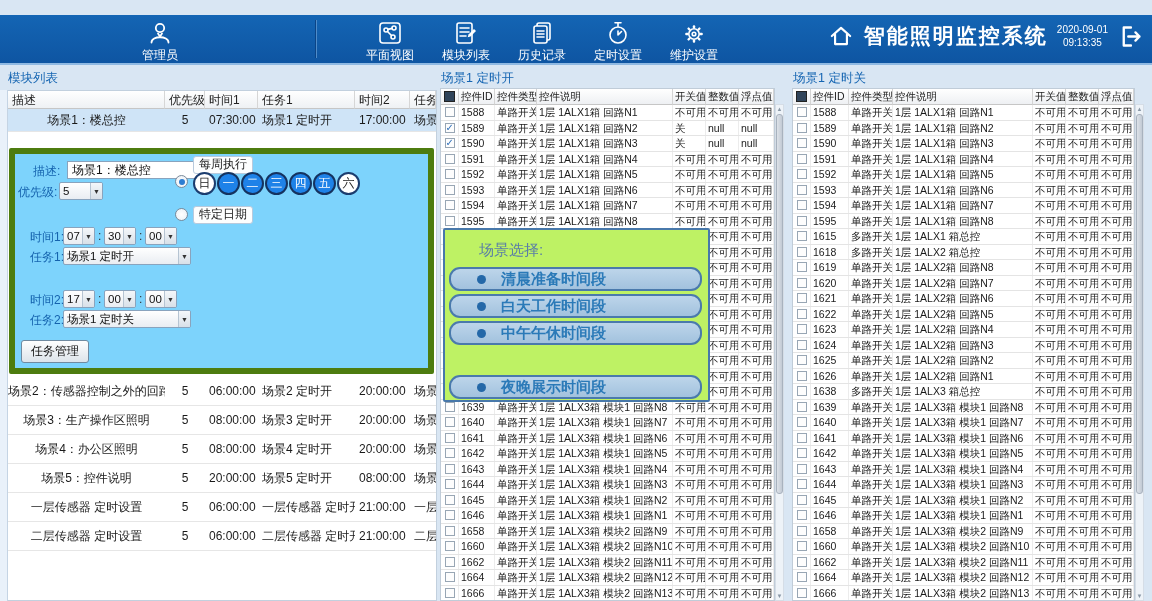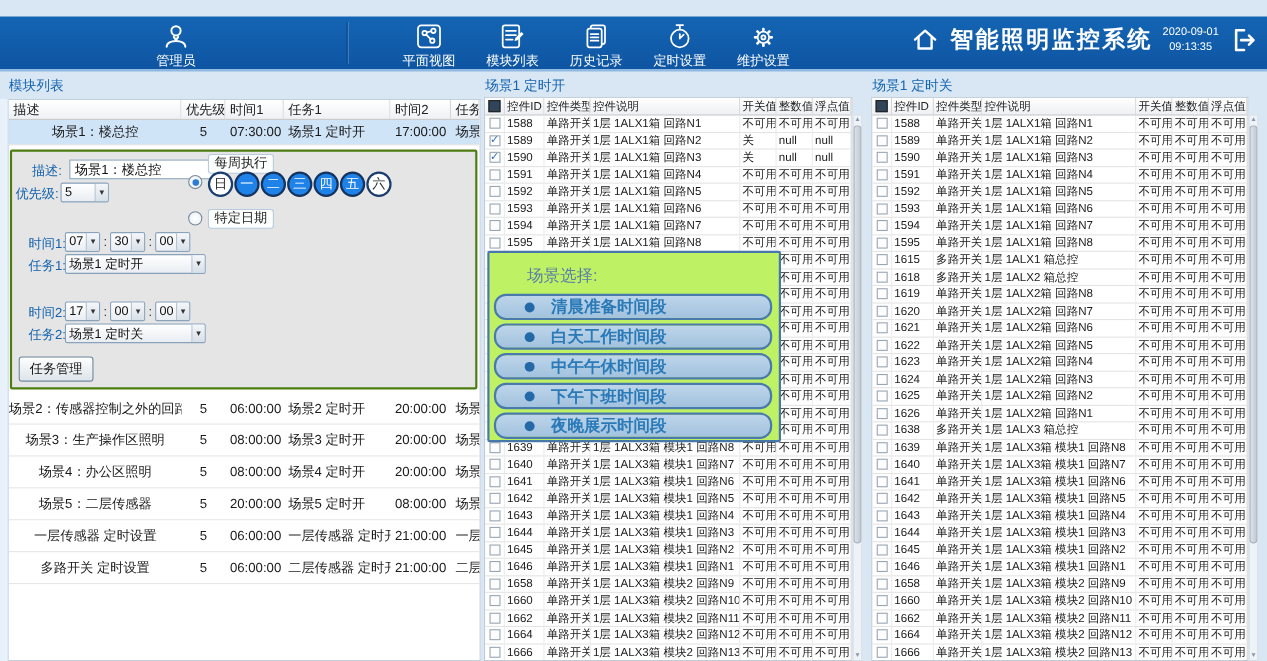--- a/index.html
+++ b/index.html
@@ -49,21 +49,21 @@
     font-size:12px;color:#222;padding:1px 0 13px 4px;white-space:nowrap;overflow:hidden;}
   .ov-row{display:grid;grid-template-columns:157px 40px 53px 97px 55px 1fr;height:22px;align-items:center;
     border-bottom:1px solid #e6e6e6;font-size:12px;color:#1a1a1a;}
   .ov-row.sel{background:var(--sel-row,#cfe4f7);}
   .ovc{white-space:nowrap;overflow:hidden;padding-left:4px;}
   .c-desc{text-align:center;padding-left:0;}
   .c-pri{text-align:center;padding-left:0;}
   .ov-rows .ov-row{height:28px;}
 
   
-  .editor{position:relative;margin:4px 2px 0 1px;height:214px;border:2px solid #4d7c0f;border-radius:2px;background:#e5e5e5;}
+  .editor{position:relative;margin:16px 2px 0 1px;height:214px;border:6px solid #4d7c0f;border-radius:2px;background:#7dd3fc;}
   .ed-label{position:absolute;font-size:12px;color:#1563ae;white-space:nowrap;}
   .ed-input{position:absolute;height:18px;border:1px solid #89a3bd;background:#fff;font-size:12px;color:#111;
     padding:0 4px;line-height:17px;white-space:nowrap;overflow:hidden;box-sizing:border-box;}
   .combo{position:absolute;height:18px;border:1px solid #89a3bd;border-radius:2px;background:linear-gradient(#fff,#e9edf2);
     display:flex;align-items:center;font-size:11.5px;color:#111;box-sizing:border-box;padding-left:3px;white-space:nowrap;overflow:hidden;}
   .combo .arr{margin-left:auto;font-size:7px;color:#333;border-left:1px solid #b6c4d2;background:linear-gradient(#f4f7fa,#d8e0e8);
     align-self:stretch;display:flex;align-items:center;padding:0 2px;}
   .colon{position:absolute;font-size:12px;color:#333;}
   .radio{position:absolute;width:11px;height:11px;border:1px solid #7a8a9a;border-radius:50%;background:radial-gradient(#fff,#e8eef4);}
   .radio.sel::after{content:"";position:absolute;left:2.5px;top:2.5px;width:6px;height:6px;border-radius:50%;background:#2d7dd2;}
@@ -306,37 +306,37 @@
           </div>
           <div class="ov-row">
             <div class="ovc c-desc">场景4：办公区照明</div>
             <div class="ovc c-pri">5</div>
             <div class="ovc">08:00:00</div>
             <div class="ovc">场景4 定时开</div>
             <div class="ovc">20:00:00</div>
             <div class="ovc">场景</div>
           </div>
           <div class="ov-row">
-            <div class="ovc c-desc">场景5：二层传感器</div>
+            <div class="ovc c-desc">场景5：控件说明</div>
             <div class="ovc c-pri">5</div>
             <div class="ovc">20:00:00</div>
             <div class="ovc">场景5 定时开</div>
             <div class="ovc">08:00:00</div>
             <div class="ovc">场景</div>
           </div>
           <div class="ov-row">
             <div class="ovc c-desc">一层传感器 定时设置</div>
             <div class="ovc c-pri">5</div>
             <div class="ovc">06:00:00</div>
             <div class="ovc">一层传感器 定时开</div>
             <div class="ovc">21:00:00</div>
             <div class="ovc">一层</div>
           </div>
           <div class="ov-row">
-            <div class="ovc c-desc">多路开关 定时设置</div>
+            <div class="ovc c-desc">二层传感器 定时设置</div>
             <div class="ovc c-pri">5</div>
             <div class="ovc">06:00:00</div>
             <div class="ovc">二层传感器 定时开</div>
             <div class="ovc">21:00:00</div>
             <div class="ovc">二层</div>
           </div>
         </div>
     </div>
 
     <span class="panel-title" style="left:441px">场景1 定时开</span>
@@ -720,24 +720,20 @@
           <span class="scene-label">清晨准备时间段</span>
         </div>
         <div class="scene-btn" style="top: 64px;">
           <span class="bullet"></span>
           <span class="scene-label">白天工作时间段</span>
         </div>
         <div class="scene-btn" style="top: 91px;">
           <span class="bullet"></span>
           <span class="scene-label">中午午休时间段</span>
         </div>
-        <div class="scene-btn" style="top: 118px;">
-          <span class="bullet"></span>
-          <span class="scene-label">下午下班时间段</span>
-        </div>
         <div class="scene-btn" style="top: 145px;">
           <span class="bullet"></span>
           <span class="scene-label">夜晚展示时间段</span>
         </div>
       </div>
 
     <span class="panel-title" style="left:793px">场景1 定时关</span>
     <div class="ctl-table ctl-right">
       <div class="ctl-header">
         <div class="ctl-hcell cbc">

